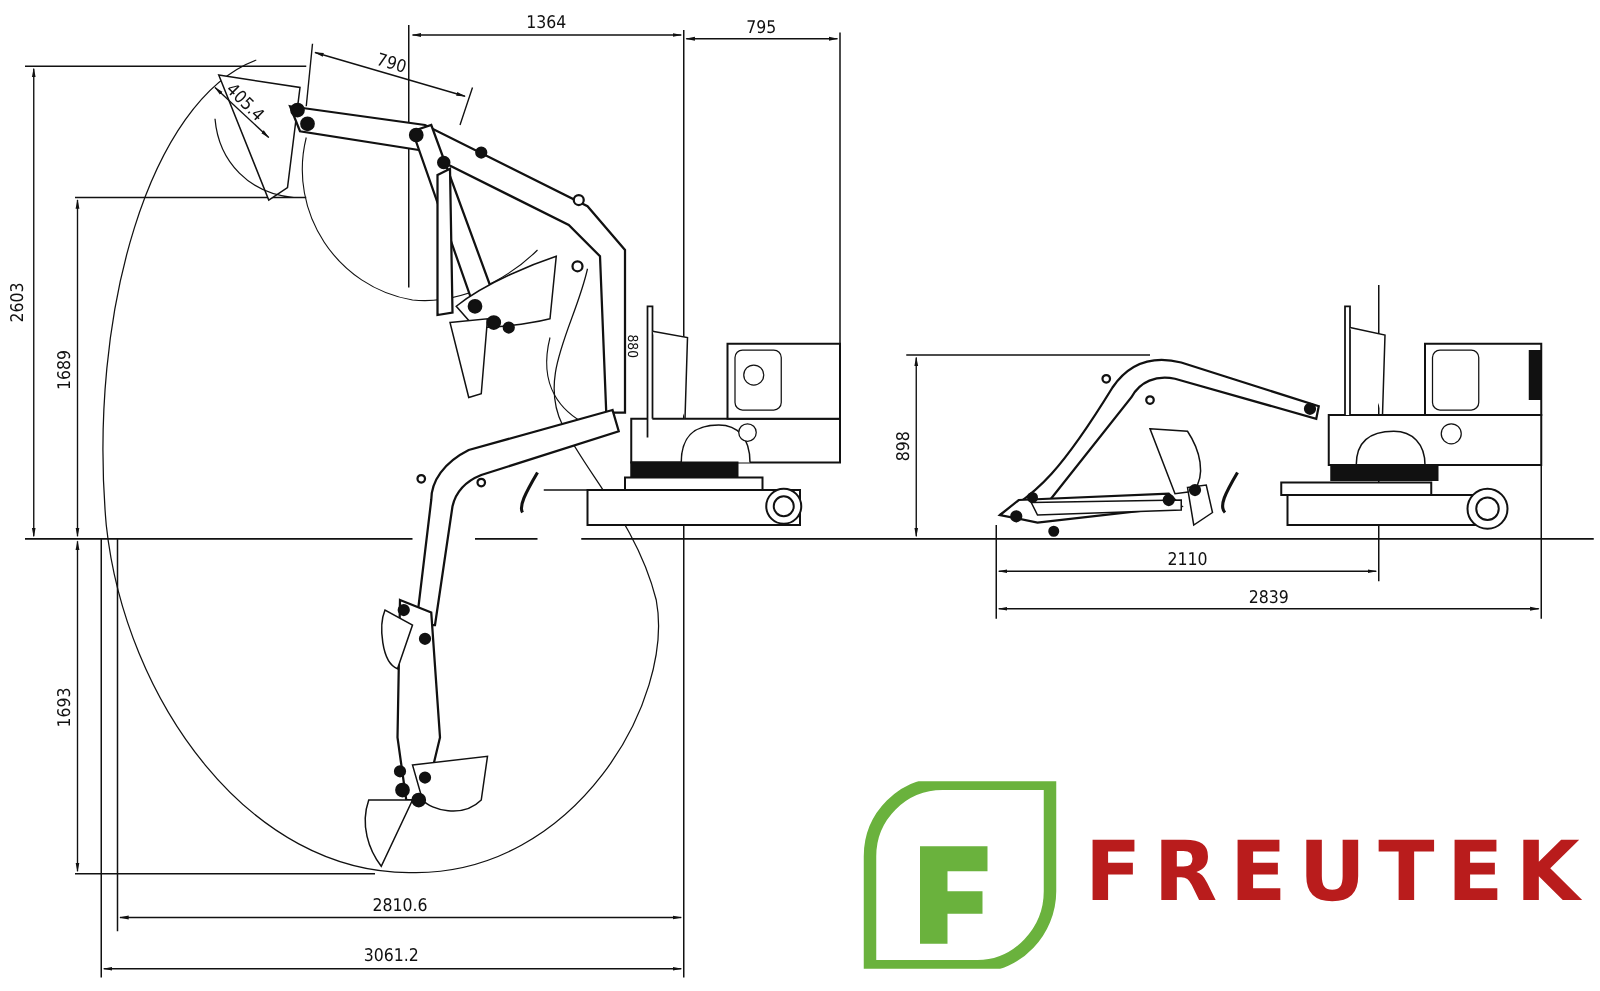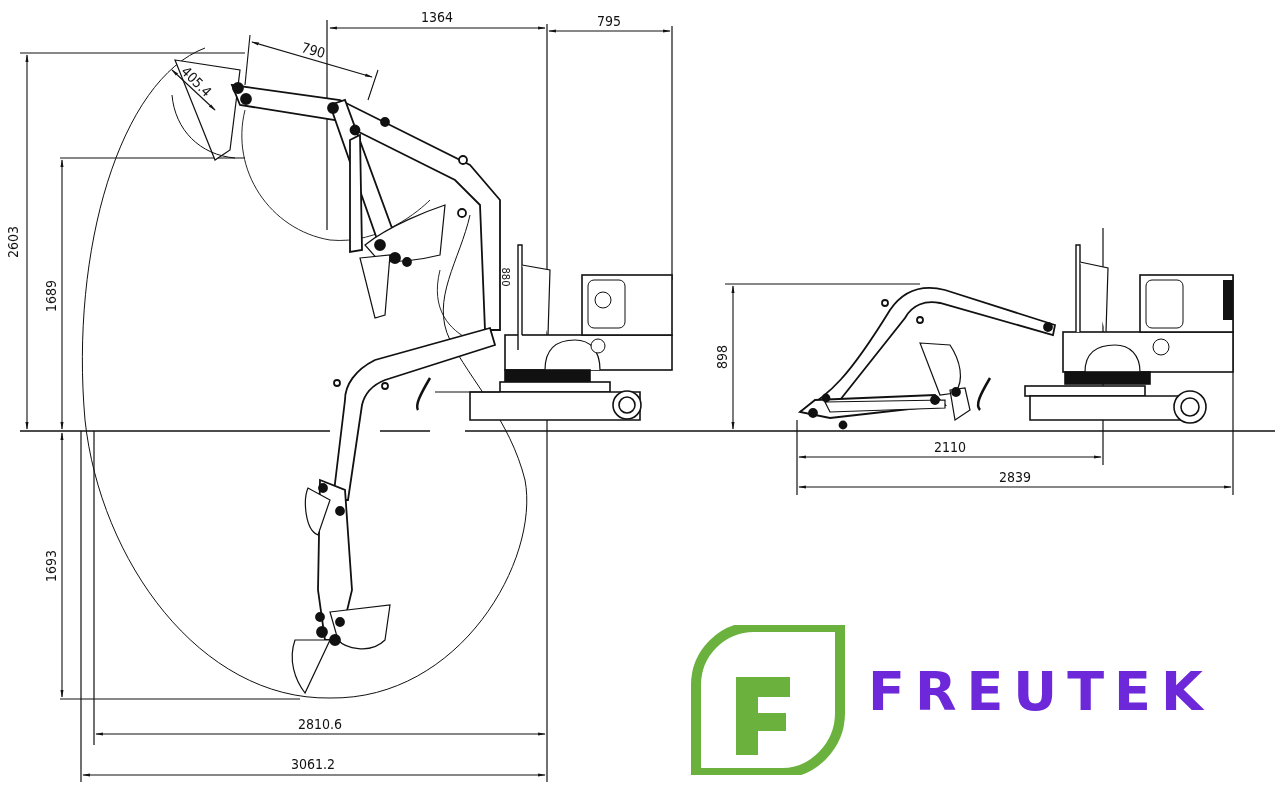--- a/index.html
+++ b/index.html
@@ -2,21 +2,21 @@
 <html><head>
 <meta charset="utf-8">
 <style>
   html, body { margin:0; padding:0; background:#ffffff; }
   body { width:1280px; height:793px; position:relative; overflow:hidden;
          font-family:"Liberation Sans", sans-serif; }
   #canvas { position:absolute; left:0; top:0; }
   .dimtxt { font-family:"DejaVu Sans Condensed","DejaVu Sans", sans-serif; font-size:14px; fill:#111; }
   .logo { position:absolute; left:690px; top:625px; width:590px; height:150px; }
   .logo-word { position:absolute; left:178px; top:40px; font-family:"DejaVu Sans", sans-serif;
-               font-weight:900; font-size:54px; letter-spacing:10px; color:#6d28d9; line-height:1; }
+               font-weight:900; font-size:66px; letter-spacing:10px; color:#b91c1c; line-height:1; }
 </style>
 </head>
 <body>
 
 <svg id="canvas" width="1280" height="793" viewBox="0 0 1280 793" xmlns="http://www.w3.org/2000/svg">
   <defs>
     <marker id="arr" viewBox="0 0 10 10" refX="9" refY="5" markerWidth="7" markerHeight="7" orient="auto-start-reverse">
       <path d="M0,3 L10,5 L0,7 z" fill="#111"></path>
     </marker>
   </defs>

